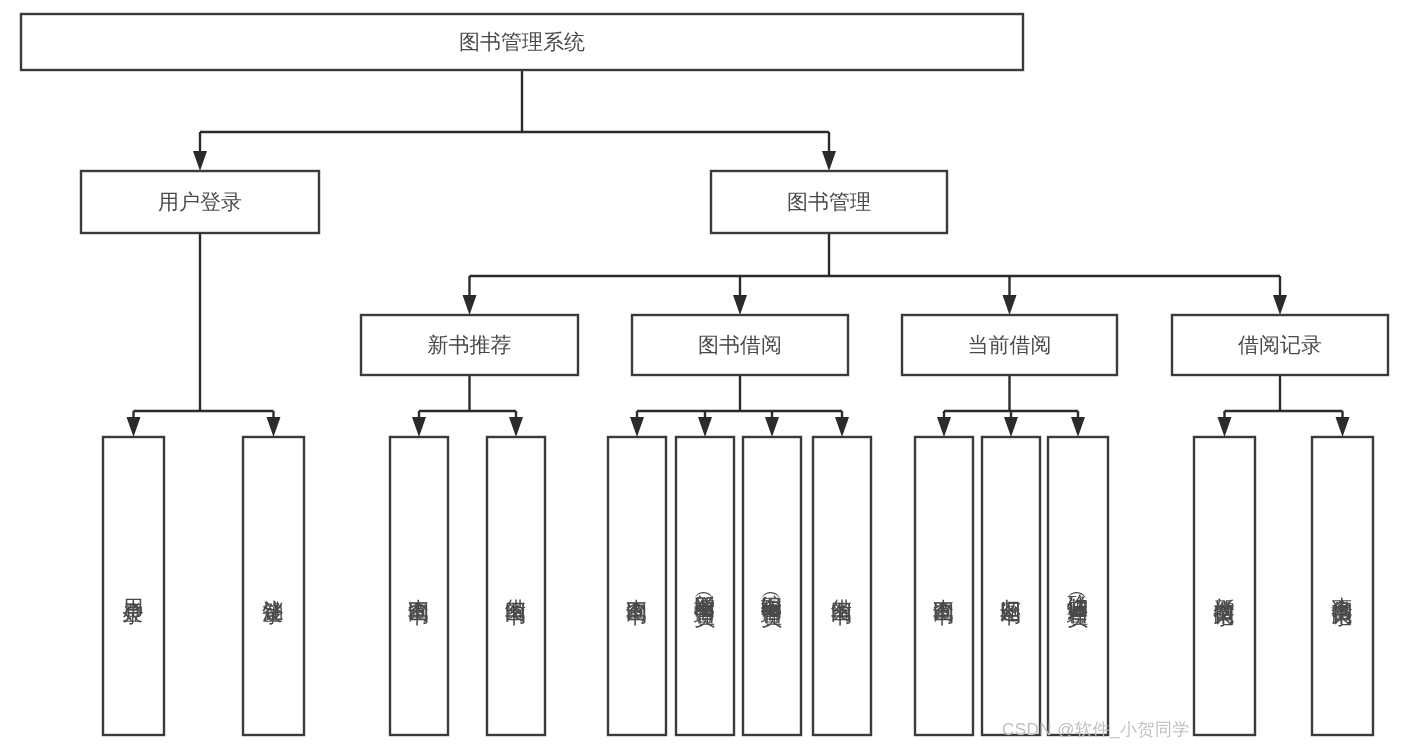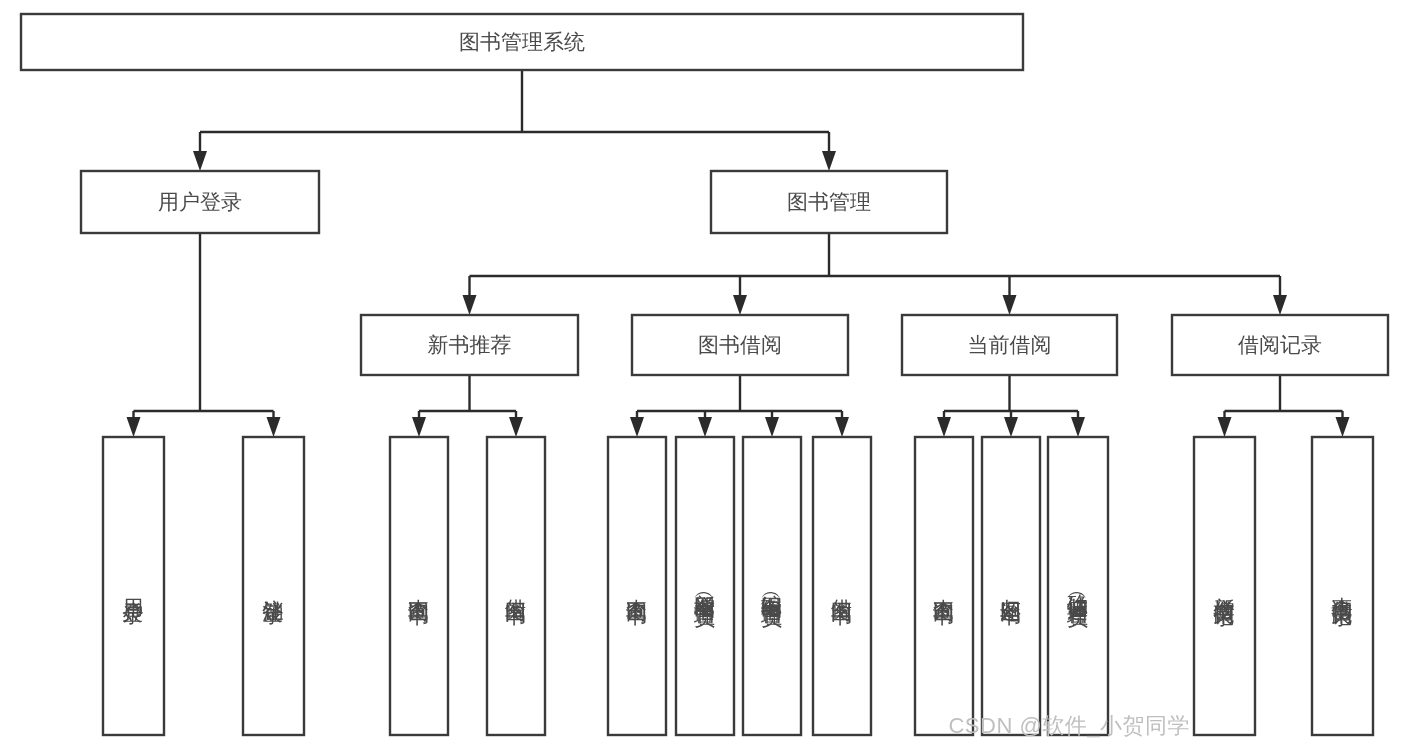--- a/index.html
+++ b/index.html
@@ -53,21 +53,21 @@
   }
   .arrow-head {
     fill: #2b2b2b;
     stroke: none;
   }
   .watermark-text {
     position: absolute;
     right: 12px;
     bottom: 6px;
     font-family: "Liberation Sans", "DejaVu Sans", sans-serif;
-    font-size: 22px;
+    font-size: 17px;
     color: #bfbfbf;
     white-space: nowrap;
     letter-spacing: 0.5px;
   }
 </style>
 </head>
 <body>
 
 <div id="diagram-root">
   <svg class="diagram-canvas" viewBox="0 0 1405 747">

